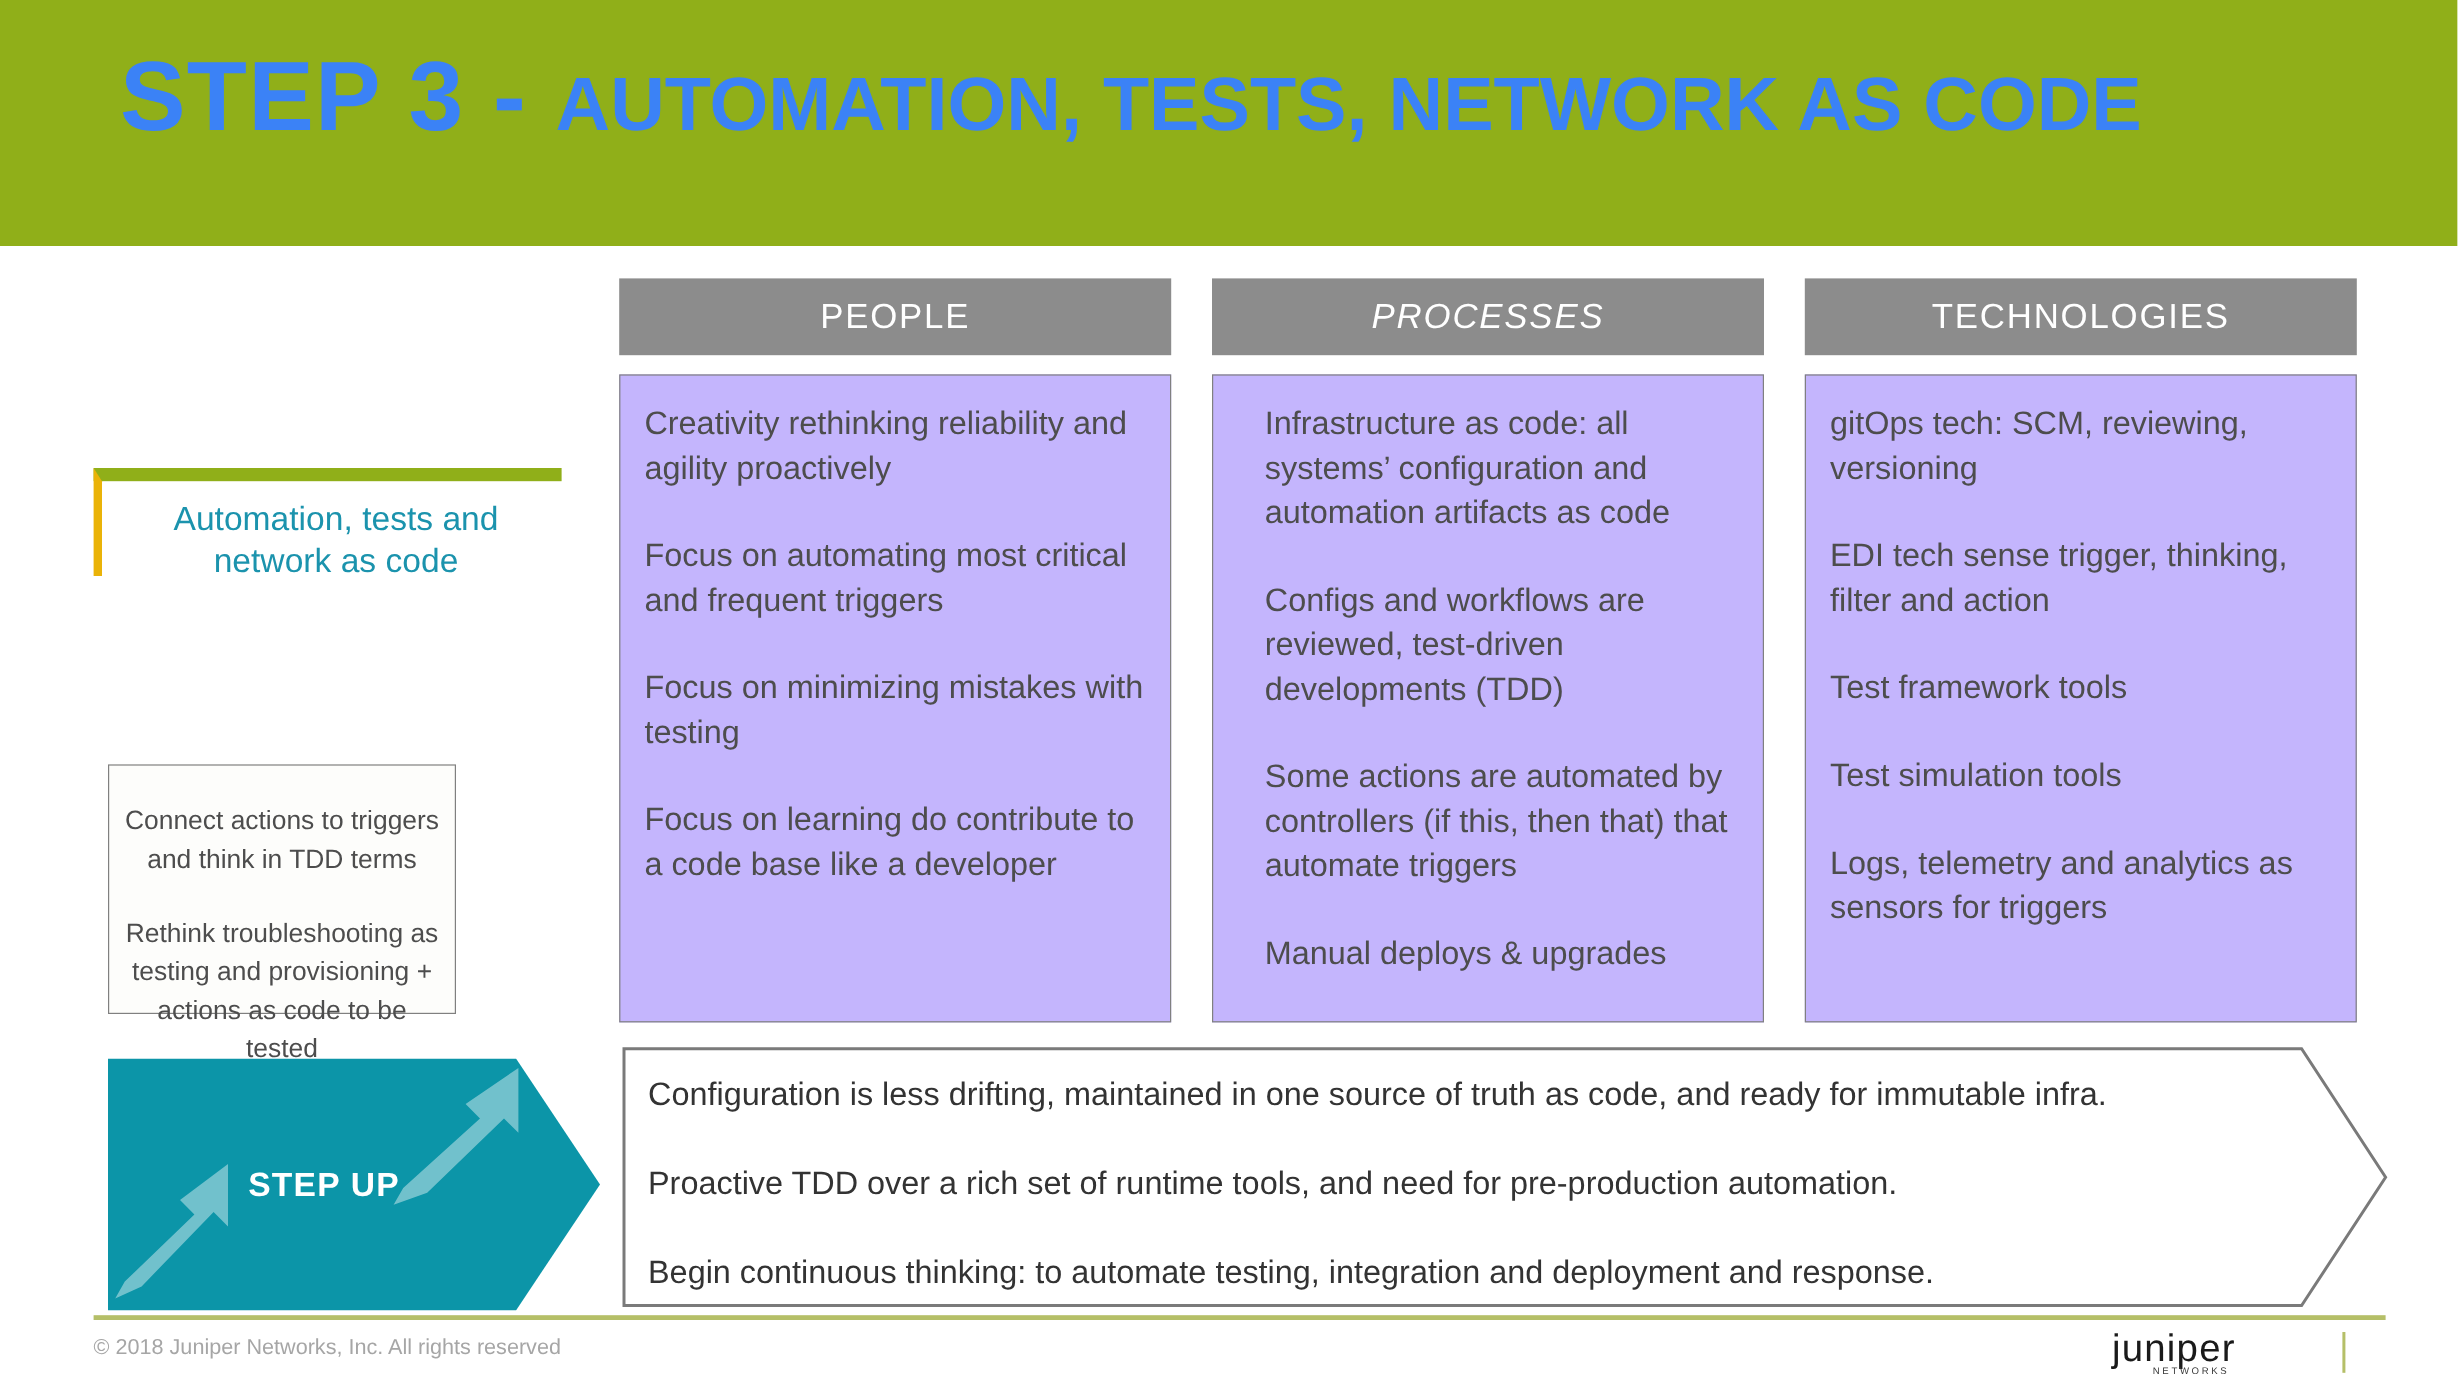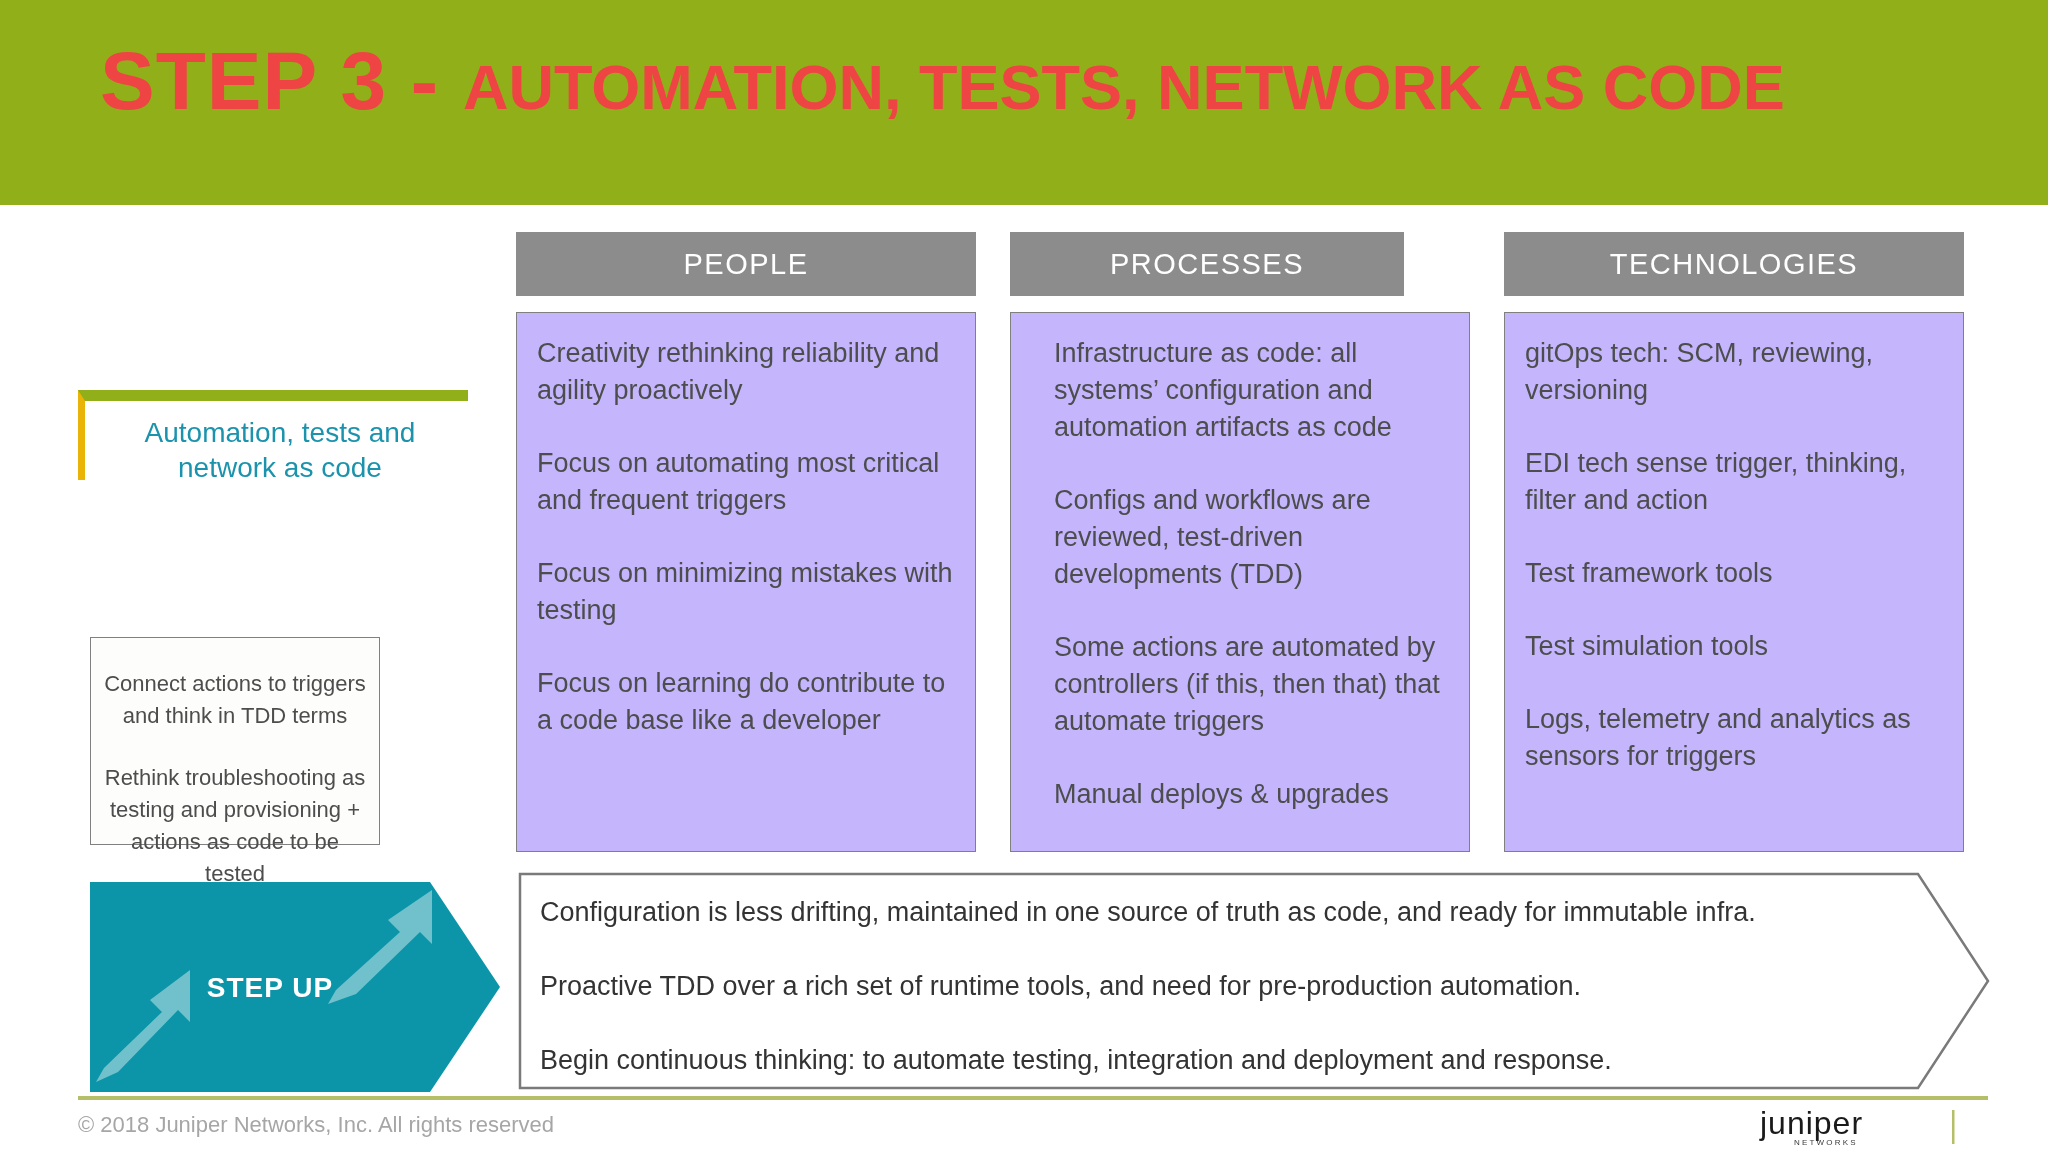--- a/index.html
+++ b/index.html
@@ -21,21 +21,21 @@
     position: absolute;
     left: 0; top: 0;
     width: 2048px; height: 205px;
     background: #90af19;
   }
   #title-text {
     position: absolute;
     left: 100px;
     top: 40px;
     width: 1880px;
-    color: #ef4444;
+    color: #3b82f6;
     white-space: nowrap;
     line-height: 1;
   }
   #title-main {
     font-size: 82px;
     font-weight: bold;
     letter-spacing: 1px;
     vertical-align: baseline;
   }
   #title-rest {
@@ -95,21 +95,21 @@
     height: 64px;
     background: #8c8c8c;
     color: #ffffff;
     font-size: 29px;
     letter-spacing: 1.5px;
     display: flex;
     align-items: center;
     justify-content: center;
   }
   #col-header-people      { left: 516px;  width: 460px; }
-  #col-header-processes   { left: 1010px; width: 394px; }
+  #col-header-processes   { left: 1010px; width: 460px; font-style: italic; }
   #col-header-technologies{ left: 1504px; width: 460px; }
 
   
   .col-body {
     position: absolute;
     top: 312px;
     height: 540px;
     border: 1.5px solid #808080;
     box-sizing: border-box;
     background: #c4b5fd;
@@ -172,21 +172,21 @@
     top: 1096px;
     width: 1910px;
     height: 4px;
     background: #b5bf68;
   }
   #footer-copyright {
     position: absolute;
     left: 78px;
     top: 1112px;
     color: #a6a6a6;
-    font-size: 22px;
+    font-size: 18px;
   }
   #juniper-logo {
     position: absolute;
     right: 58px;
     top: 1104px;
     width: 300px;
     height: 44px;
   }
 </style>
 </head>

